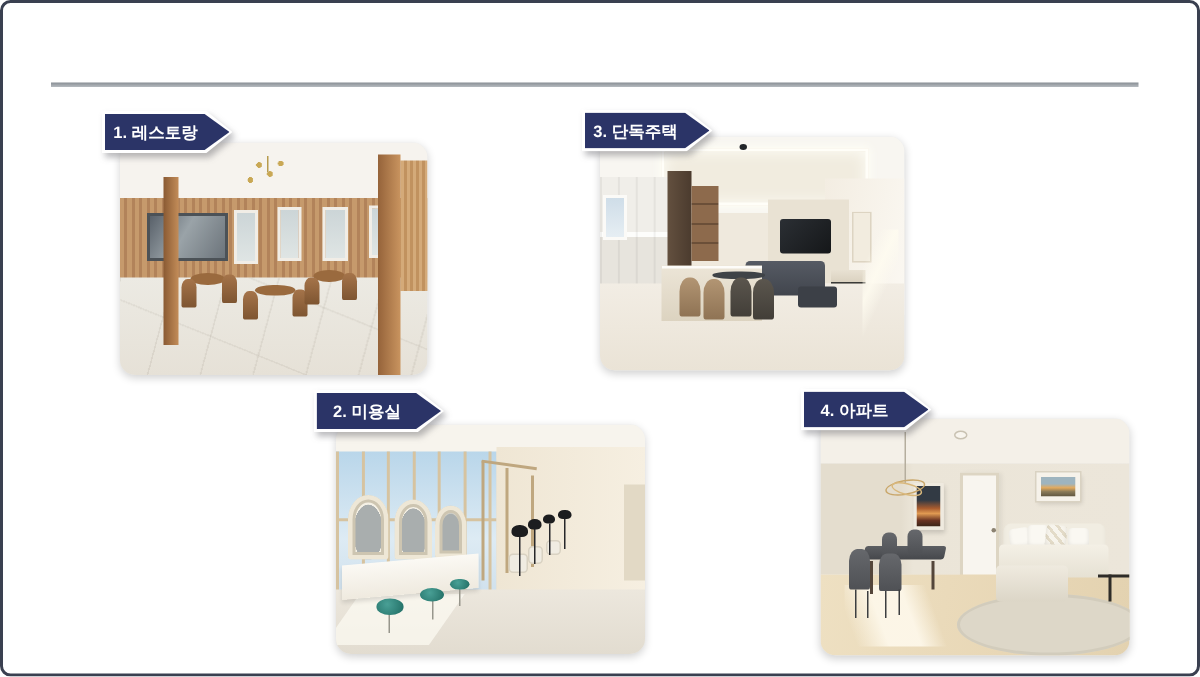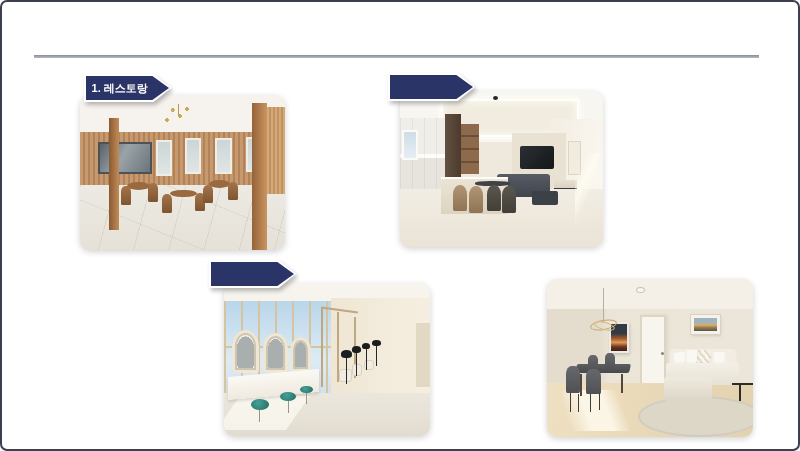--- a/index.html
+++ b/index.html
@@ -172,27 +172,34 @@
     <i class="apc" style="left:20%;top:48%;width:5%;height:10%"></i>
     <i class="apc" style="left:28%;top:47%;width:5%;height:10%"></i>
     <i class="apc" style="left:9%;top:55%;width:7%;height:17%"></i>
     <i class="apc" style="left:19%;top:57%;width:7%;height:16%"></i>
     <i class="apleg" style="left:11%;top:72%;height:12%"></i>
     <i class="apleg" style="left:15%;top:73%;height:11%"></i>
     <i class="apleg" style="left:21%;top:73%;height:11%"></i>
     <i class="apleg" style="left:25%;top:72%;height:11%"></i>
   </figure>
 
-  <div class="banner" style="left:82px;top:72px">
+  <div class="banner" style="left:66px;top:72px">
     <span class="banner-outline"></span>
     <span class="banner-fill"></span>
     <span class="banner-label">1. 레스토랑</span>
   </div>
   <div class="banner" style="left:386px;top:71px">
     <span class="banner-outline"></span>
     <span class="banner-fill"></span>
+    <span class="banner-label">3. 단독주택</span>
   </div>
   <div class="banner" style="left:207px;top:258px">
     <span class="banner-outline"></span>
     <span class="banner-fill"></span>
+    <span class="banner-label">2. 미용실</span>
+  </div>
+  <div class="banner" style="left:532px;top:257px">
+    <span class="banner-outline"></span>
+    <span class="banner-fill"></span>
+    <span class="banner-label">4. 아파트</span>
   </div>
 
 </div>
 
 </body></html>

